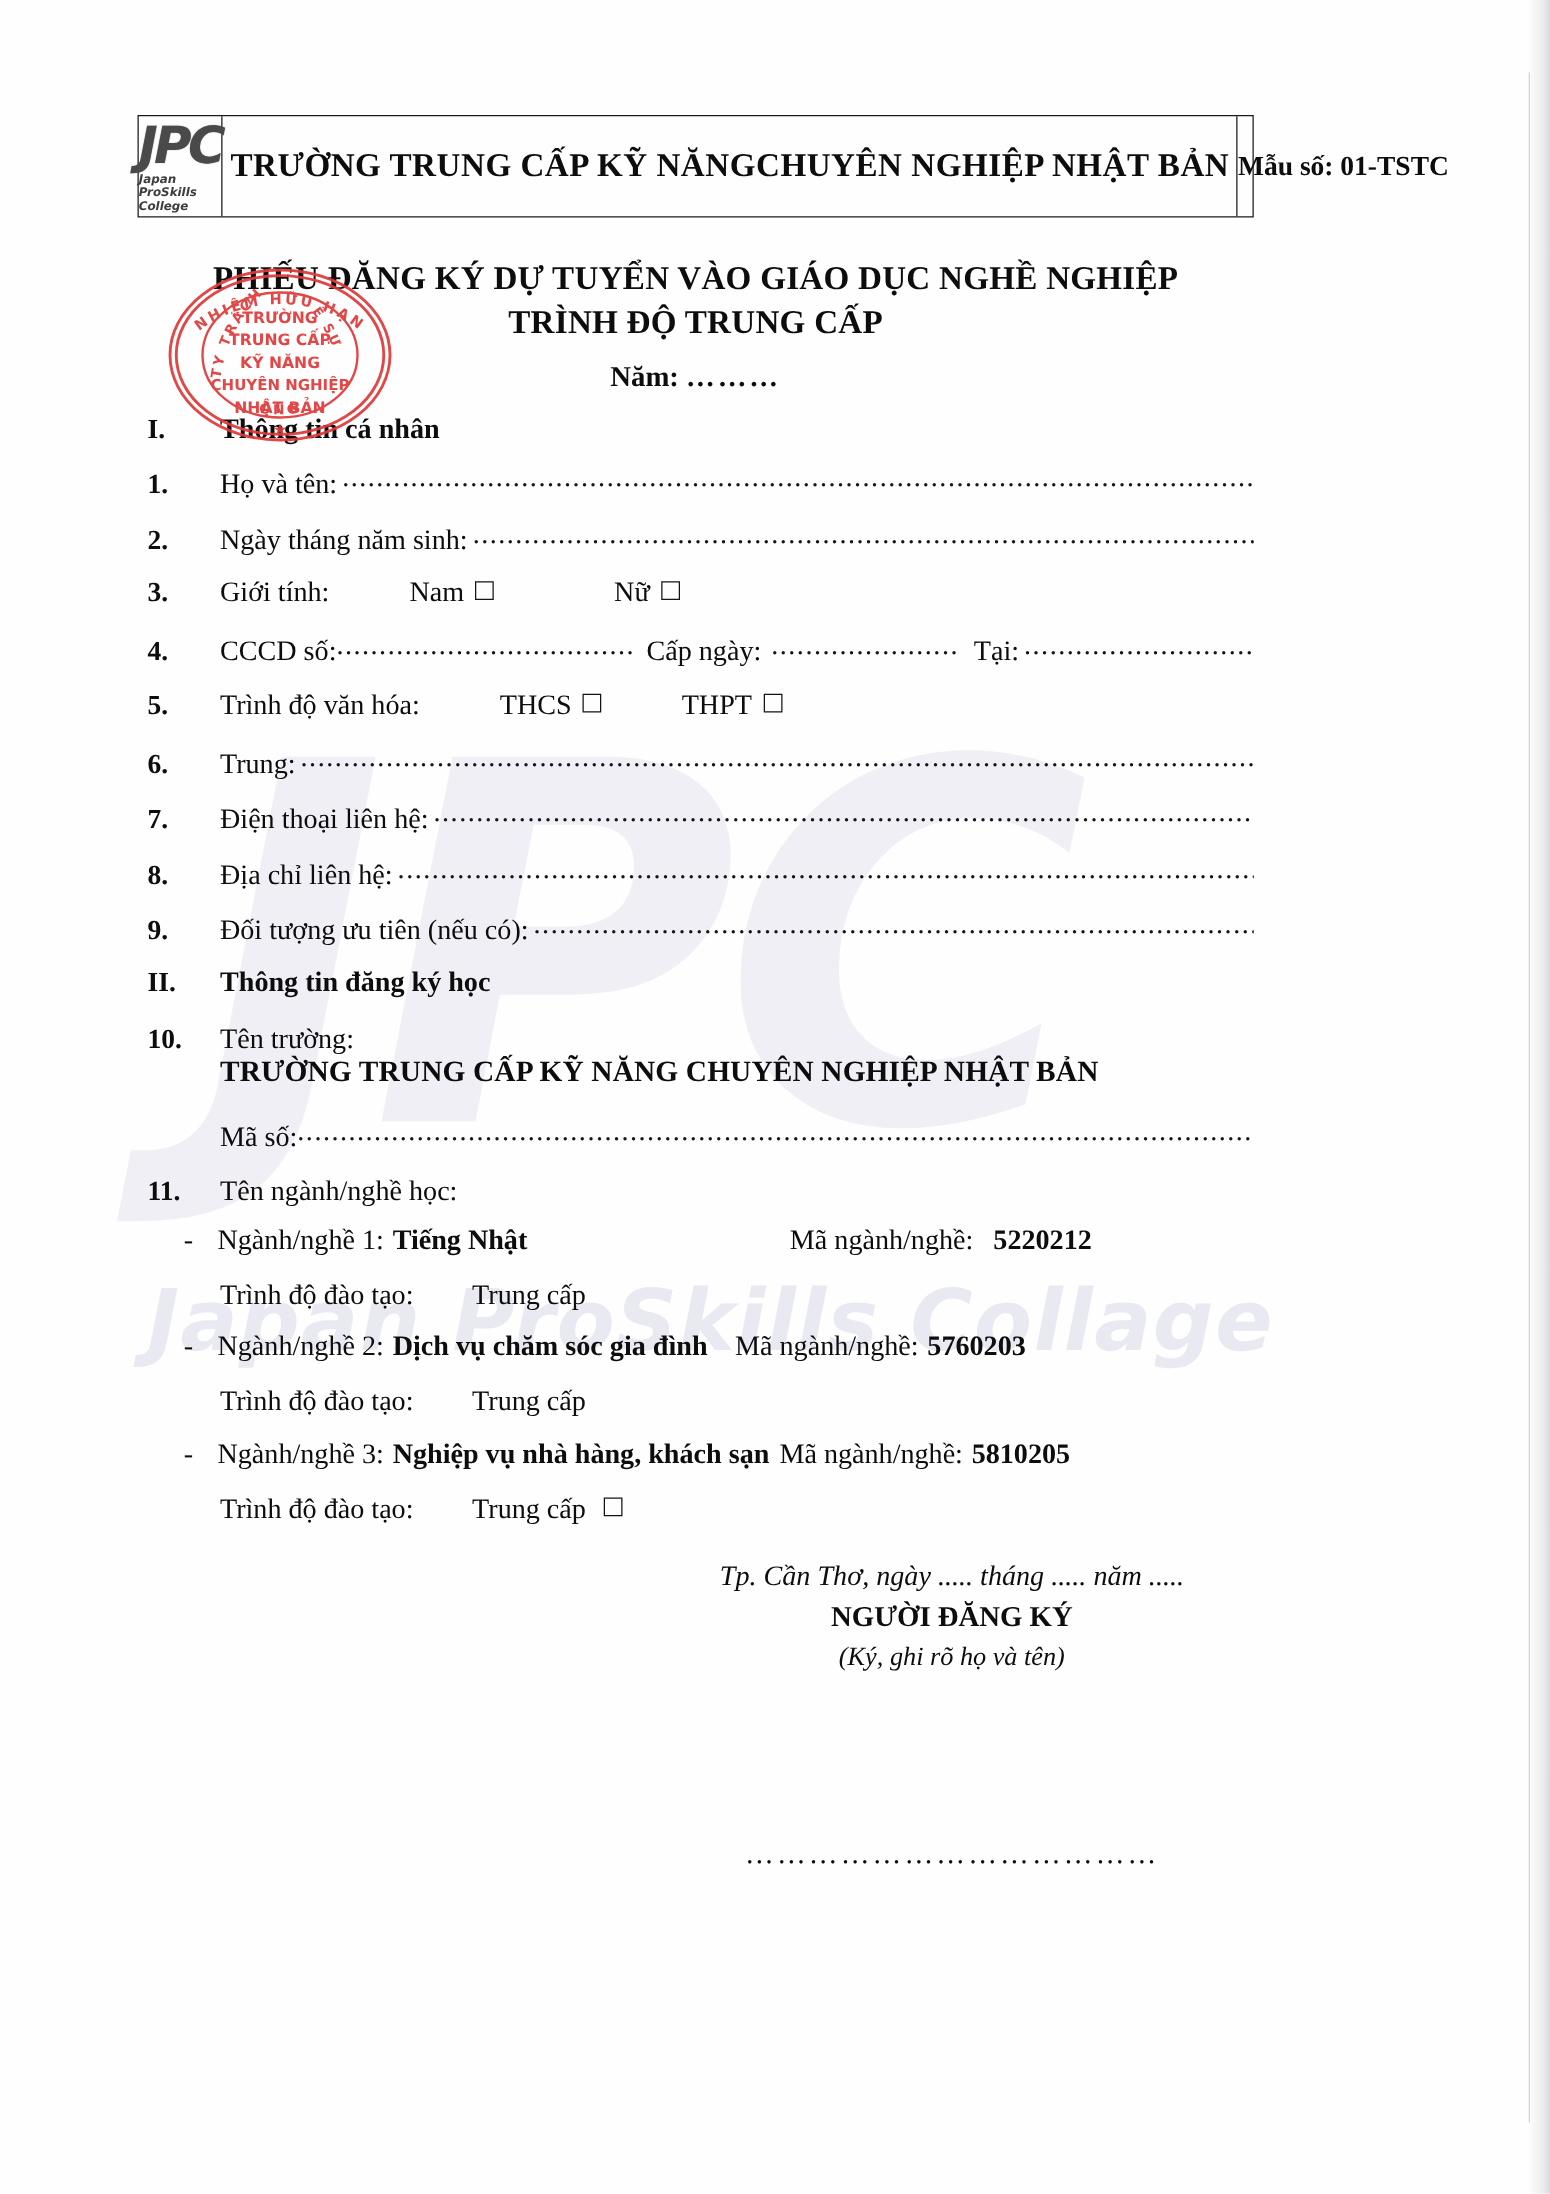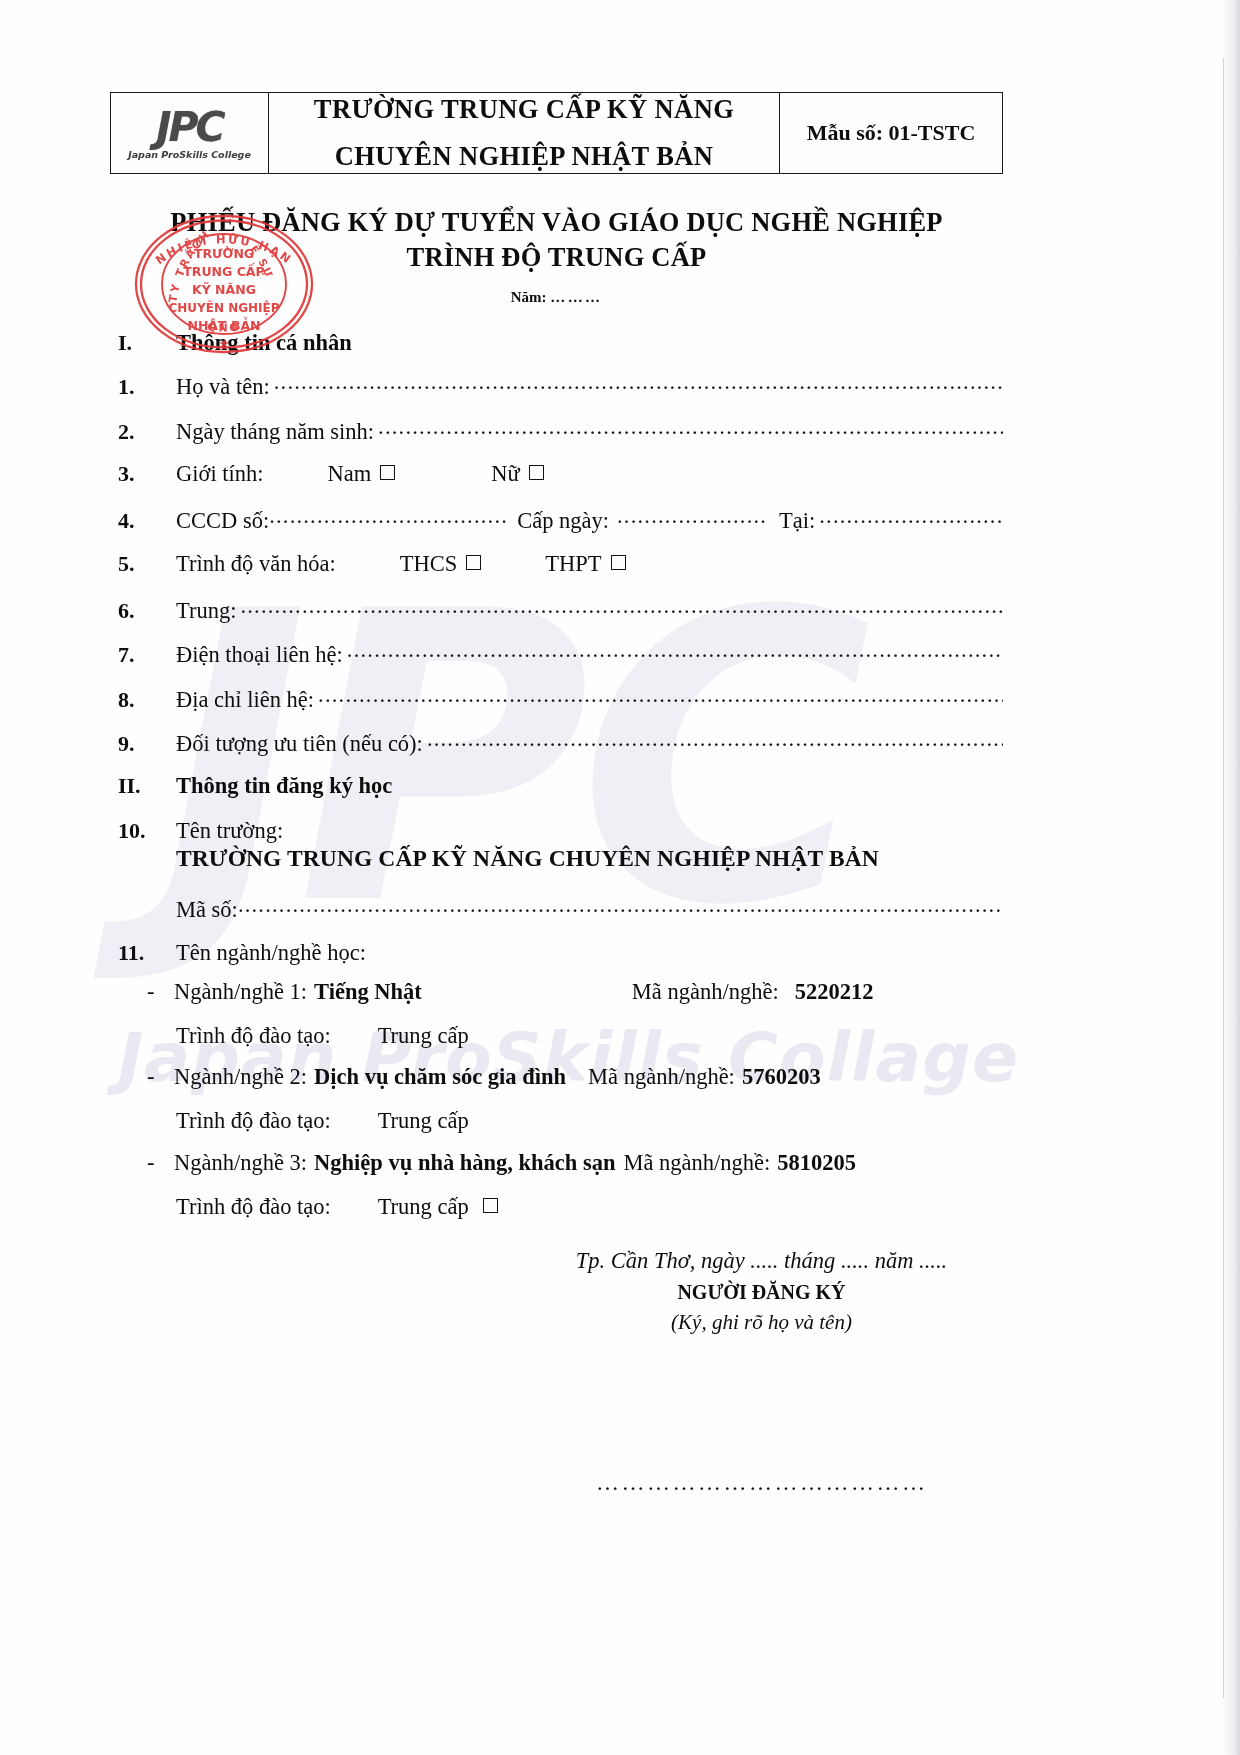--- a/index.html
+++ b/index.html
@@ -122,23 +122,23 @@
     font-size: 9.5px;
     color: #3d3d3d;
     margin-top: 2px;
     letter-spacing: 0px;
   }
   .hdr-cell-name {
     flex: 1;
     border-right: 1.6px solid #1a1a1a;
     box-sizing: border-box;
     display: flex;
-    flex-direction: column;
+    flex-direction: row;
     align-items: center;
-    justify-content: space-between;
+    justify-content: flex-start;
     padding: 0 6px;
   }
   .hdr-name-line {
     font-family: "Liberation Serif", serif;
     font-weight: 700;
     font-size: 26.5px;
     letter-spacing: 0.4px;
     line-height: 1.26;
     white-space: nowrap;
   }
@@ -168,21 +168,21 @@
     line-height: 1.32;
     letter-spacing: 0.2px;
   }
   .doc-year {
     position: absolute;
     left: 110px;
     top: 289px;
     width: 893px;
     text-align: center;
     font-weight: 700;
-    font-size: 15px;
+    font-size: 23px;
   }
   .doc-year .dots { font-weight: 700; letter-spacing: 2.3px; }
 
   
   .row {
     position: absolute;
     left: 118px;
     width: 885px;
     height: 30px;
     display: flex;
@@ -294,21 +294,21 @@
     width: 483px;
     text-align: center;
   }
   .sig-place {
     font-style: italic;
     font-size: 22.5px;
     white-space: nowrap;
   }
   .sig-title {
     font-weight: 700;
-    font-size: 20px;
+    font-size: 23px;
     margin-top: 7px;
   }
   .sig-note {
     font-style: italic;
     font-size: 21px;
     margin-top: 6px;
   }
   .sig-dots {
     position: absolute;
     left: 596px;

